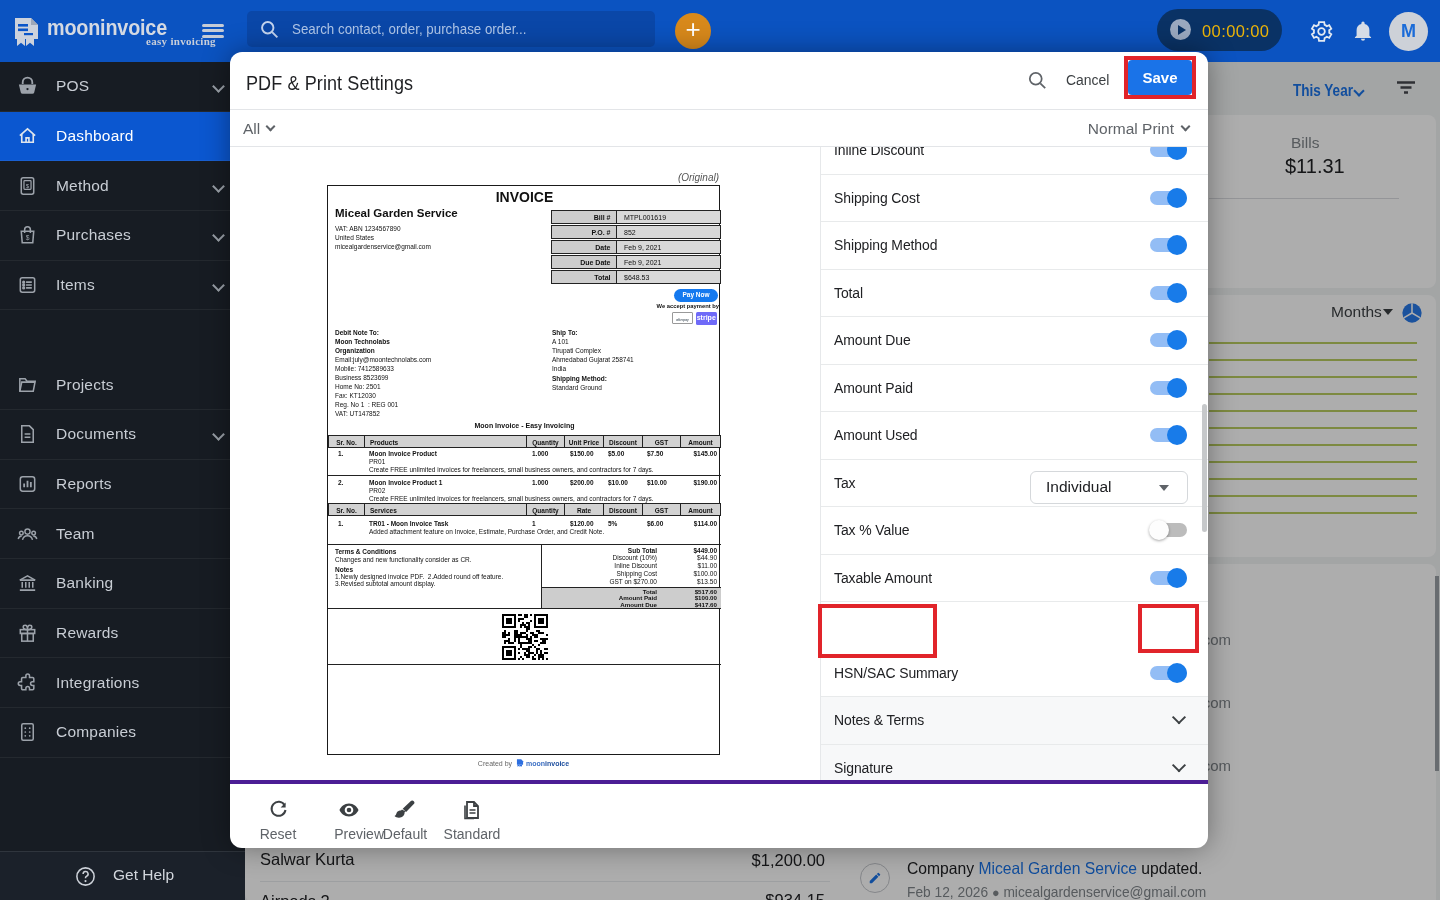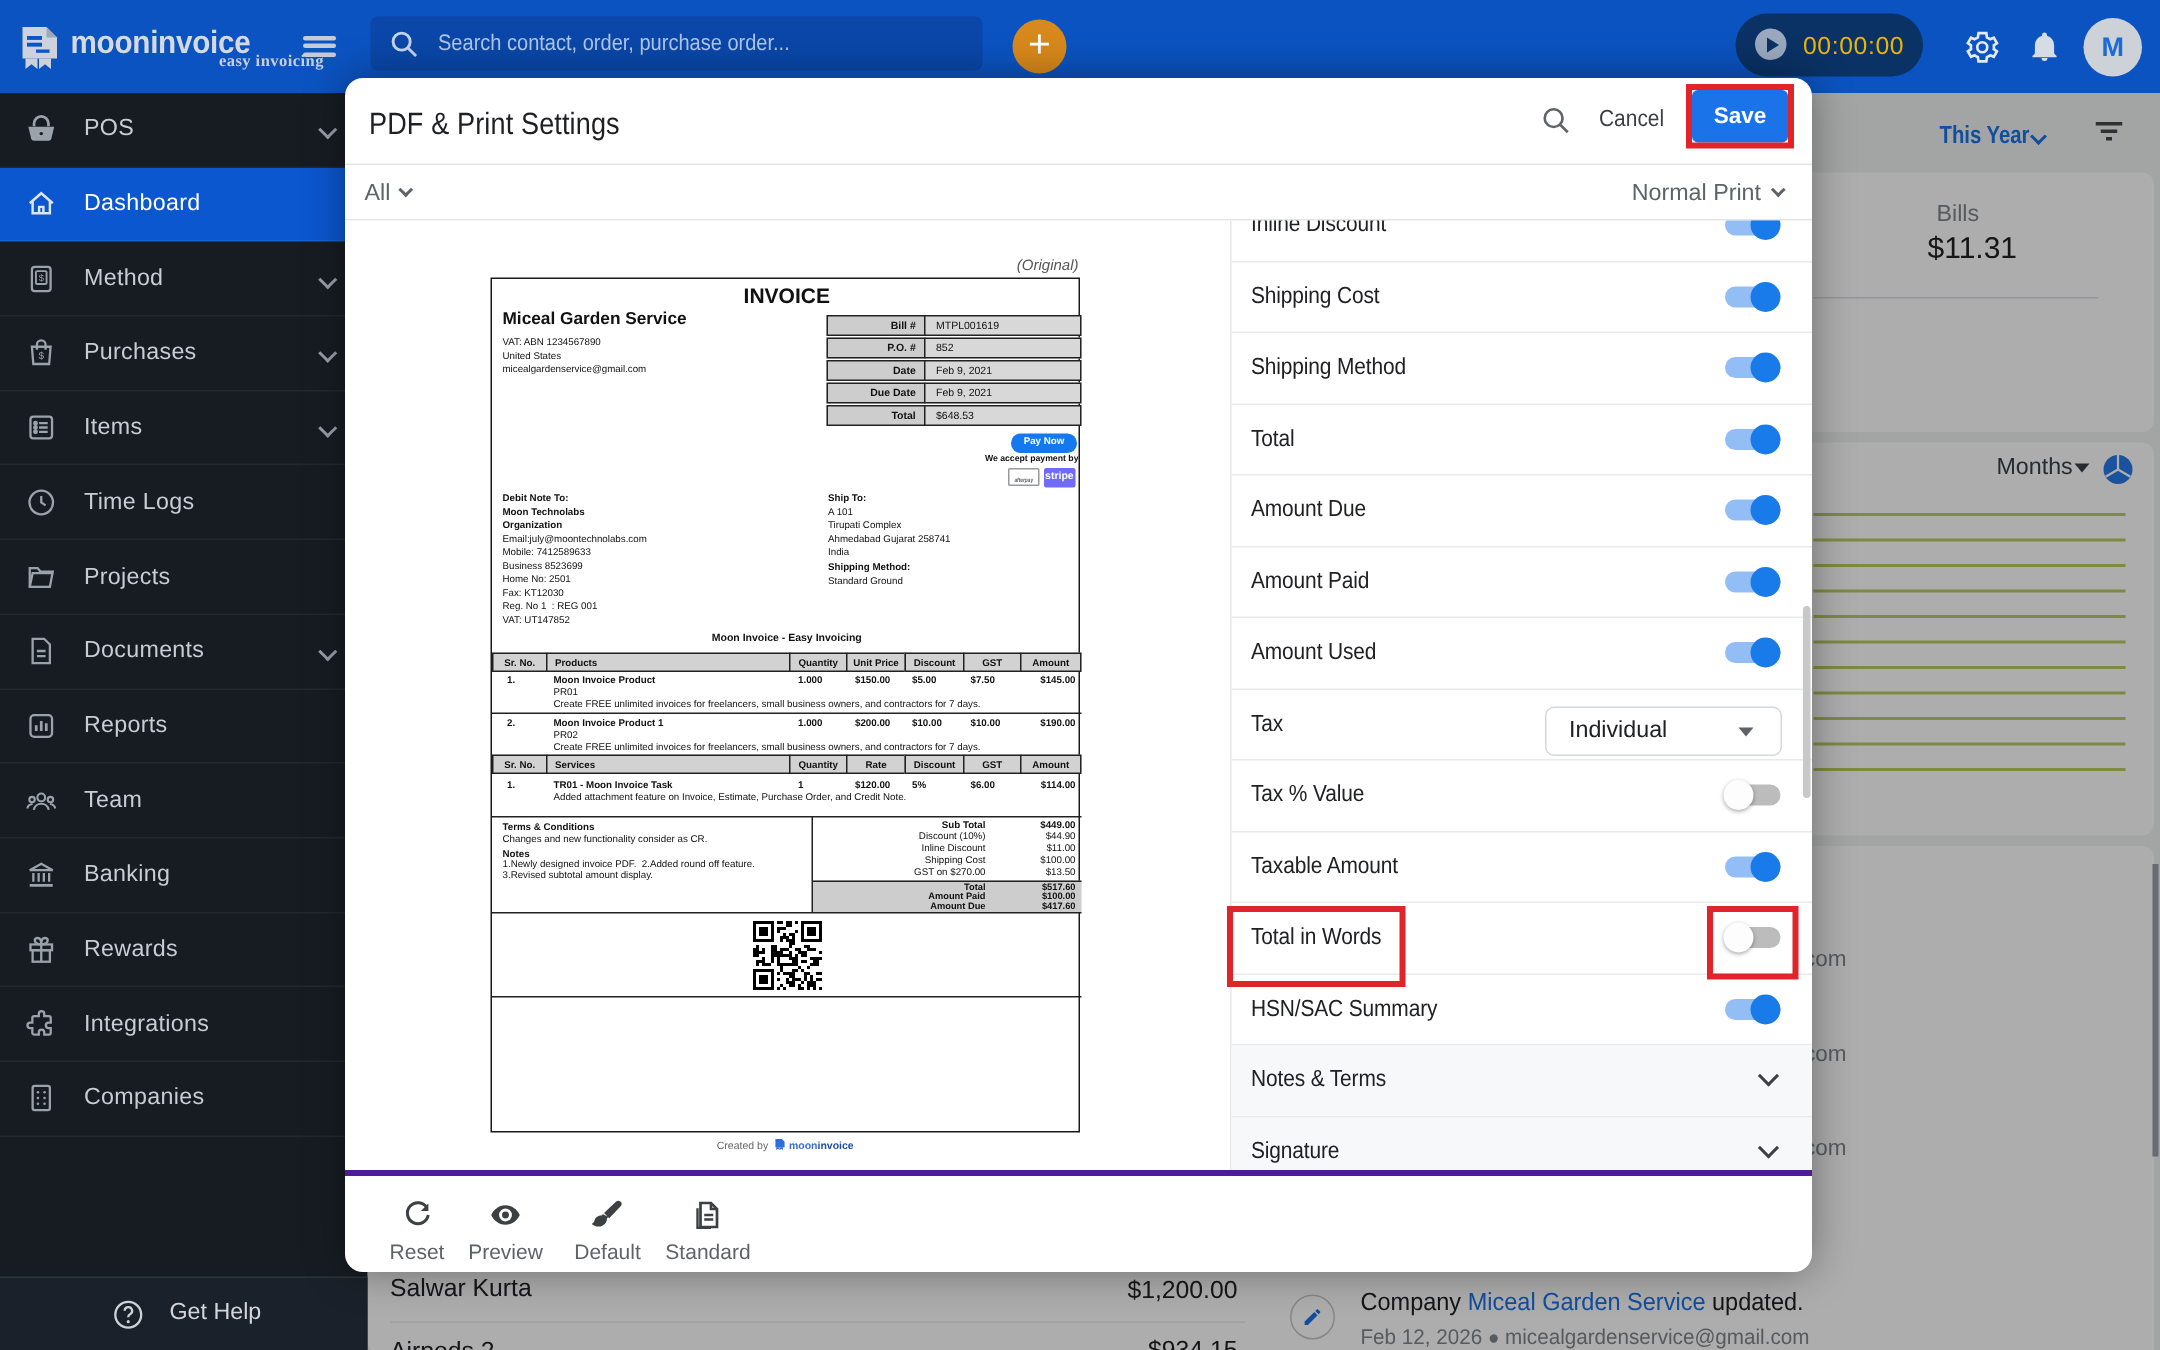--- a/index.html
+++ b/index.html
@@ -160,27 +160,20 @@
   <div class="srow" style="top:198.8px;">
       <svg class="icon" viewBox="0 0 24 24" fill="none" stroke="#9CA2AA" stroke-width="1.6">
         <rect x="4.5" y="4.5" width="15" height="15" rx="2"></rect>
         <circle cx="8" cy="9" r="0.9" fill="#9CA2AA"></circle>
         <circle cx="8" cy="12" r="0.9" fill="#9CA2AA"></circle>
         <circle cx="8" cy="15" r="0.9" fill="#9CA2AA"></circle>
         <path d="M10.5 9h6M10.5 12h6M10.5 15h6"></path>
       </svg>
       <span class="lbl">Items</span>
       <span class="chev"></span>
-    </div>
-  <div class="srow" style="top:248.5px;">
-      <svg class="icon" viewBox="0 0 24 24" fill="none" stroke="#9CA2AA" stroke-width="1.6">
-        <circle cx="12" cy="12" r="8.2"></circle>
-        <path d="M12 7.5V12l3 2"></path>
-      </svg>
-      <span class="lbl">Time Logs</span>
     </div>
   <div class="srow" style="top:298.2px;">
       <svg class="icon" viewBox="0 0 24 24" fill="none" stroke="#9CA2AA" stroke-width="1.6">
         <path d="M4 18.5v-13h5.5l2 2.5H20l-2 10.5H4z"></path>
         <path d="M4 18.5 6 9h14"></path>
       </svg>
       <span class="lbl">Projects</span>
     </div>
   <div class="srow" style="top:347.9px;">
       <svg class="icon" viewBox="0 0 24 24" fill="none" stroke="#9CA2AA" stroke-width="1.6">
@@ -787,27 +780,20 @@
             <span class="thumb"></span>
           </span>
         </div>
       <div class="row" style="top:407.5px; height:47.5px;">
           <span class="rlbl">Taxable Amount</span>
           <span class="tg">
             <span class="track"></span>
             <span class="thumb"></span>
           </span>
         </div>
-      <div class="row" style="top:455px; height:47.5px;">
-          <span class="rlbl">Total in Words</span>
-          <span class="tg off">
-            <span class="track"></span>
-            <span class="thumb"></span>
-          </span>
-        </div>
       <div class="row" style="top:502.5px; height:47.5px;">
           <span class="rlbl">HSN/SAC Summary</span>
           <span class="tg">
             <span class="track"></span>
             <span class="thumb"></span>
           </span>
         </div>
       <div class="row graybg" style="top:550px; height:47.5px;">
           <span class="rlbl">Notes &amp; Terms</span>
           <span class="chevdown"></span>
@@ -819,21 +805,21 @@
     </div>
     <div style="position:absolute; left:972px; top:257px; width:5px; height:128px; background:#C6C8CA; border-radius:3px;"></div>
     <div class="redbox" style="left:588px; top:457px; width:119px; height:54px;"></div>
     <div class="redbox" style="left:908px; top:457px; width:61px; height:49px;"></div>
   </div>
   <div id="m-footer">
     <div class="ft-item" style="left:13px; width:70px;"><svg width="24" height="24" viewBox="0 0 24 24" fill="none" stroke="#3C4043" stroke-width="2">
           <path d="M18.6 7.2A7 7 0 1 0 19.5 12"></path>
           <path d="M19.6 4.4 19.6 9.4 14.6 9.4z" fill="#3C4043" stroke="none"></path>
         </svg>Reset</div>
-    <div class="ft-item" style="left:72px; width:70px;"><svg width="26" height="24" viewBox="0 0 24 24" fill="#3C4043">
+    <div class="ft-item" style="left:84px; width:70px;text-align:right;"><svg width="26" height="24" viewBox="0 0 24 24" fill="#3C4043">
           <path d="M12 5.5c-4.6 0-8.3 3.4-9.5 6.5 1.2 3.1 4.9 6.5 9.5 6.5s8.3-3.4 9.5-6.5c-1.2-3.1-4.9-6.5-9.5-6.5zm0 10.8a4.3 4.3 0 1 1 0-8.6 4.3 4.3 0 0 1 0 8.6zm0-2a2.3 2.3 0 1 0 0-4.6 2.3 2.3 0 0 0 0 4.6z"></path>
         </svg>Preview</div>
     <div class="ft-item" style="left:140px; width:70px;"><svg width="24" height="24" viewBox="0 0 24 24" fill="#3C4043">
           <path d="M20.8 3.2c-.9-.9-2.3-.9-3.2 0l-7.9 7.5 3.4 3.4 7.7-8c.9-.9.9-2 0-2.9zM9 11.5l-1 .9c-1.3 0-2.7.4-3.7 1.4-.8.8-.8 1.9-1.4 2.9-.3.5-.8 1-1.4 1.3 1.2 1.1 2.9 1.8 4.6 1.7 1.5 0 3-.6 4.1-1.7 1-1 1.5-2.4 1.4-3.7l.9-.9L9 11.5z"></path>
         </svg>Default</div>
     <div class="ft-item" style="left:207px; width:70px;"><svg width="24" height="24" viewBox="0 0 24 24" fill="none" stroke="#3C4043" stroke-width="1.8">
           <path d="M7 4h7l4 4v12H7z" fill="none"></path>
           <path d="M14 4v4h4" fill="none"></path>
           <path d="M9.5 12h6M9.5 15h6" stroke-width="1.6"></path>
           <path d="M5 7.5v13h9" stroke-width="1.6"></path>

